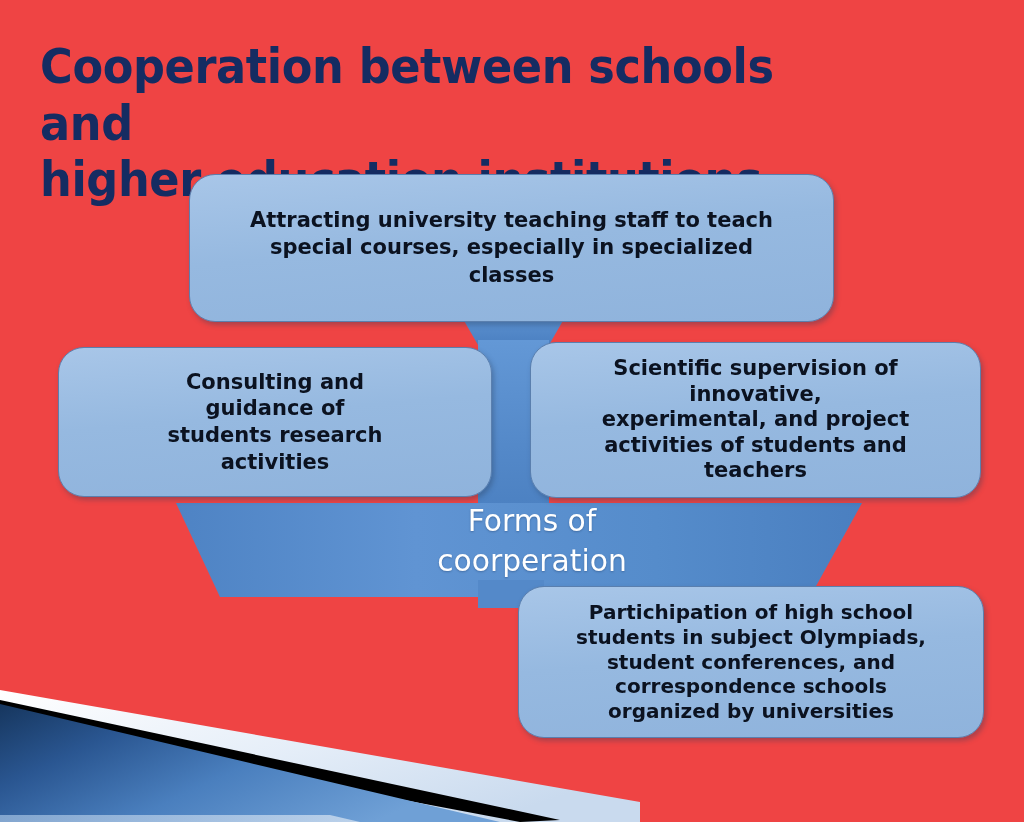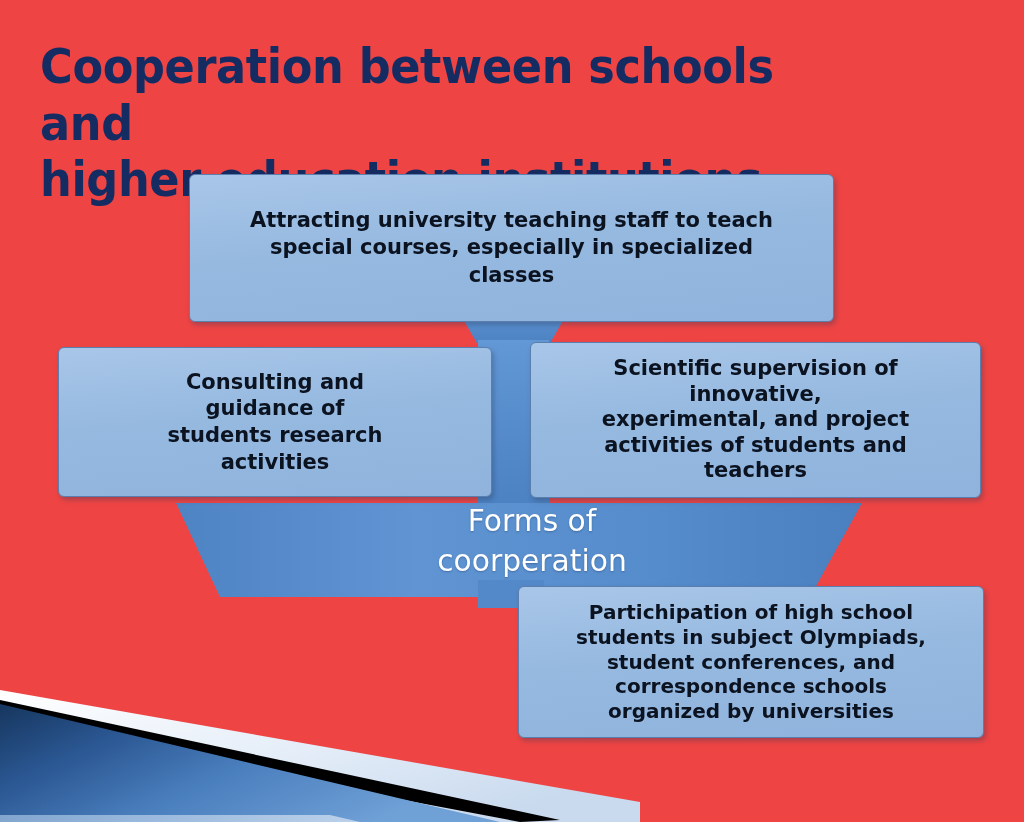--- a/index.html
+++ b/index.html
@@ -46,21 +46,21 @@
     height: 822px;
     pointer-events: none;
   }
   .hub-layer svg { display: block; }
 
   
   .node {
     position: absolute;
     box-sizing: border-box;
     border: 1.4px solid #5a7fae;
-    border-radius: 6px;
+    border-radius: 26px;
     background: linear-gradient(175deg, #a8c6e8 0%, #96b9e0 45%, #8fb3dc 100%);
     box-shadow: 2px 3px 5px rgba(40, 60, 90, 0.35);
     display: flex;
     align-items: center;
     justify-content: center;
     text-align: center;
     color: #0b1220;
     font-family: "DejaVu Sans", "Liberation Sans", sans-serif;
     font-weight: bold;
     white-space: pre-line;

